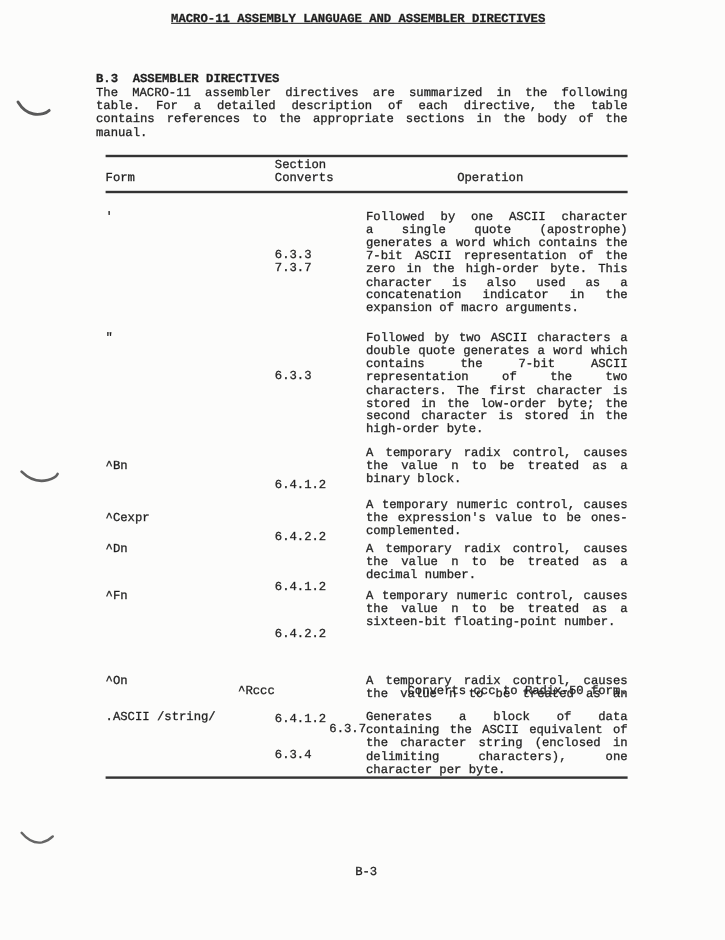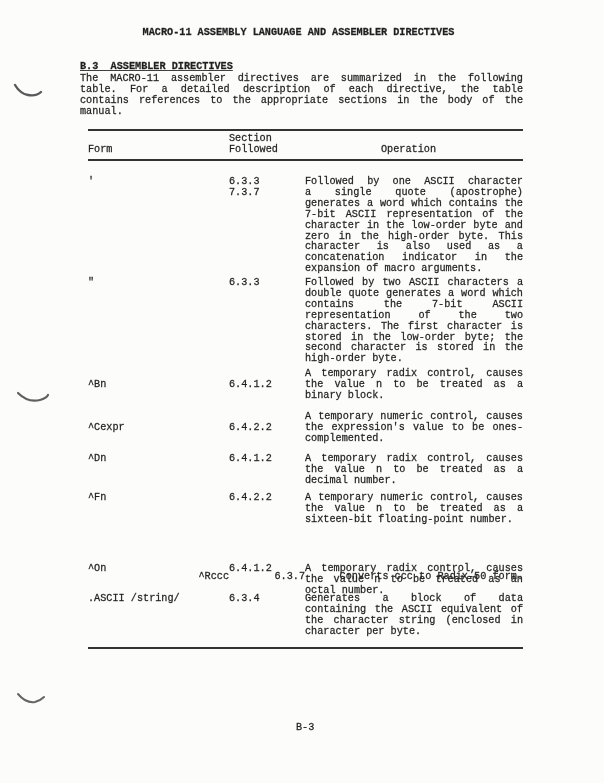--- a/index.html
+++ b/index.html
@@ -4,36 +4,36 @@
 <style>
   html,body{margin:0;padding:0;background:#fcfcfb;}
   .page{
     position:relative;width:604px;height:783px;overflow:hidden;
     background:#fcfcfb;color:#1f1f1f;
     font-family:"Liberation Mono","DejaVu Sans Mono",monospace;
     font-size:10.2px;line-height:10.9px;
     -webkit-text-stroke:0.28px rgba(30,30,30,0.85);
   }
   .abs{position:absolute;}
-  .title{left:0;top:28px;width:597px;text-align:center;font-weight:700;white-space:pre;}
-  .heading{left:80px;top:62px;font-weight:700;white-space:pre;text-decoration:underline;}
+  .title{left:0;top:12px;width:597px;text-align:center;font-weight:700;white-space:pre;text-decoration:underline;}
+  .heading{left:80px;top:62px;font-weight:700;white-space:pre;}
   .intro{left:80px;top:74px;width:443px;}
   .ln{min-height:10.9px;}
   .j{text-align:justify;text-align-last:justify;}
   .rule{left:88px;width:435px;height:2px;background:#333;}
   .rule-top{top:129px;}
   .rule-head{top:159px;}
   .rule-bottom{top:647px;}
   .h-section{left:229px;top:134px;}
   .h-form{left:88px;top:145px;}
   .h-ref{left:229px;top:145px;}
   .h-op{left:381px;top:145px;}
   .trow{position:absolute;left:88px;width:435px;display:flex;align-items:flex-start;}
   .c-form{width:141px;white-space:pre;}
-  .c-ref{width:76px;}
+  .c-ref{width:76px;margin-top:32px;}
   .c-op{width:218px;}
   .pagenum{left:296px;top:723px;}
   .mark{position:absolute;}
 </style>
 </head>
 <body>
 
 <div class="page">
 
   <div class="abs title">MACRO-11 ASSEMBLY LANGUAGE AND ASSEMBLER DIRECTIVES</div>
@@ -48,38 +48,37 @@
     <div class="ln j">The MACRO-11 assembler directives are summarized in the following</div>
     <div class="ln j">table. For a detailed description of each directive, the table</div>
     <div class="ln j">contains references to the appropriate sections in the body of the</div>
     <div class="ln">manual.</div>
   </div>
 
   <div class="abs rule rule-top"></div>
 
   <div class="abs h-section">Section</div>
   <div class="abs h-form">Form</div>
-  <div class="abs h-ref">Followed</div>
+  <div class="abs h-ref">Converts</div>
   <div class="abs h-op">Operation</div>
 
   <div class="abs rule rule-head"></div>
 
   <div id="table-rows">
       <div class="trow" style="top: 177px;">
         <div class="c-form">'</div>
         <div class="c-ref">
           <div class="ln">6.3.3</div>
           <div class="ln">7.3.7</div>
         </div>
         <div class="c-op">
           <div class="ln j">Followed by one ASCII character</div>
           <div class="ln j">a single quote (apostrophe)</div>
           <div class="ln j">generates a word which contains the</div>
           <div class="ln j">7-bit ASCII representation of the</div>
-          <div class="ln j">character in the low-order byte and</div>
           <div class="ln j">zero in the high-order byte. This</div>
           <div class="ln j">character is also used as a</div>
           <div class="ln j">concatenation indicator in the</div>
           <div class="ln">expansion of macro arguments.</div>
         </div>
       </div>
       <div class="trow" style="top: 278px;">
         <div class="c-form">"</div>
         <div class="c-ref">
           <div class="ln">6.3.3</div>
@@ -140,41 +139,41 @@
         </div>
       </div>
       <div class="trow" style="top: 564px;">
         <div class="c-form">^On</div>
         <div class="c-ref">
           <div class="ln">6.4.1.2</div>
         </div>
         <div class="c-op">
           <div class="ln j">A temporary radix control, causes</div>
           <div class="ln j">the value n to be treated as an</div>
-          <div class="ln">octal number.</div>
         </div>
       </div>
       <div class="trow" style="top: 572px; text-align: right;">
         <div class="c-form">^Rccc</div>
         <div class="c-ref">
           <div class="ln">6.3.7</div>
         </div>
         <div class="c-op">
           <div class="ln">Converts ccc to Radix-50 form.</div>
         </div>
       </div>
       <div class="trow" style="top: 594px;">
         <div class="c-form">.ASCII /string/</div>
         <div class="c-ref">
           <div class="ln">6.3.4</div>
         </div>
         <div class="c-op">
           <div class="ln j">Generates a block of data</div>
           <div class="ln j">containing the ASCII equivalent of</div>
           <div class="ln j">the character string (enclosed in</div>
+          <div class="ln j">delimiting characters), one</div>
           <div class="ln">character per byte.</div>
         </div>
       </div>
     </div>
 
   <div class="abs rule rule-bottom"></div>
 
   <svg class="mark" style="left:16px;top:389px" width="34" height="16" viewBox="0 0 34 16">
     <path d="M2,4 C8,10 16,13 24,11 C28,10 31,8 32,6" fill="none" stroke="#4a4a4a" stroke-width="2.2" stroke-linecap="round" opacity="0.88"></path>
   </svg>

